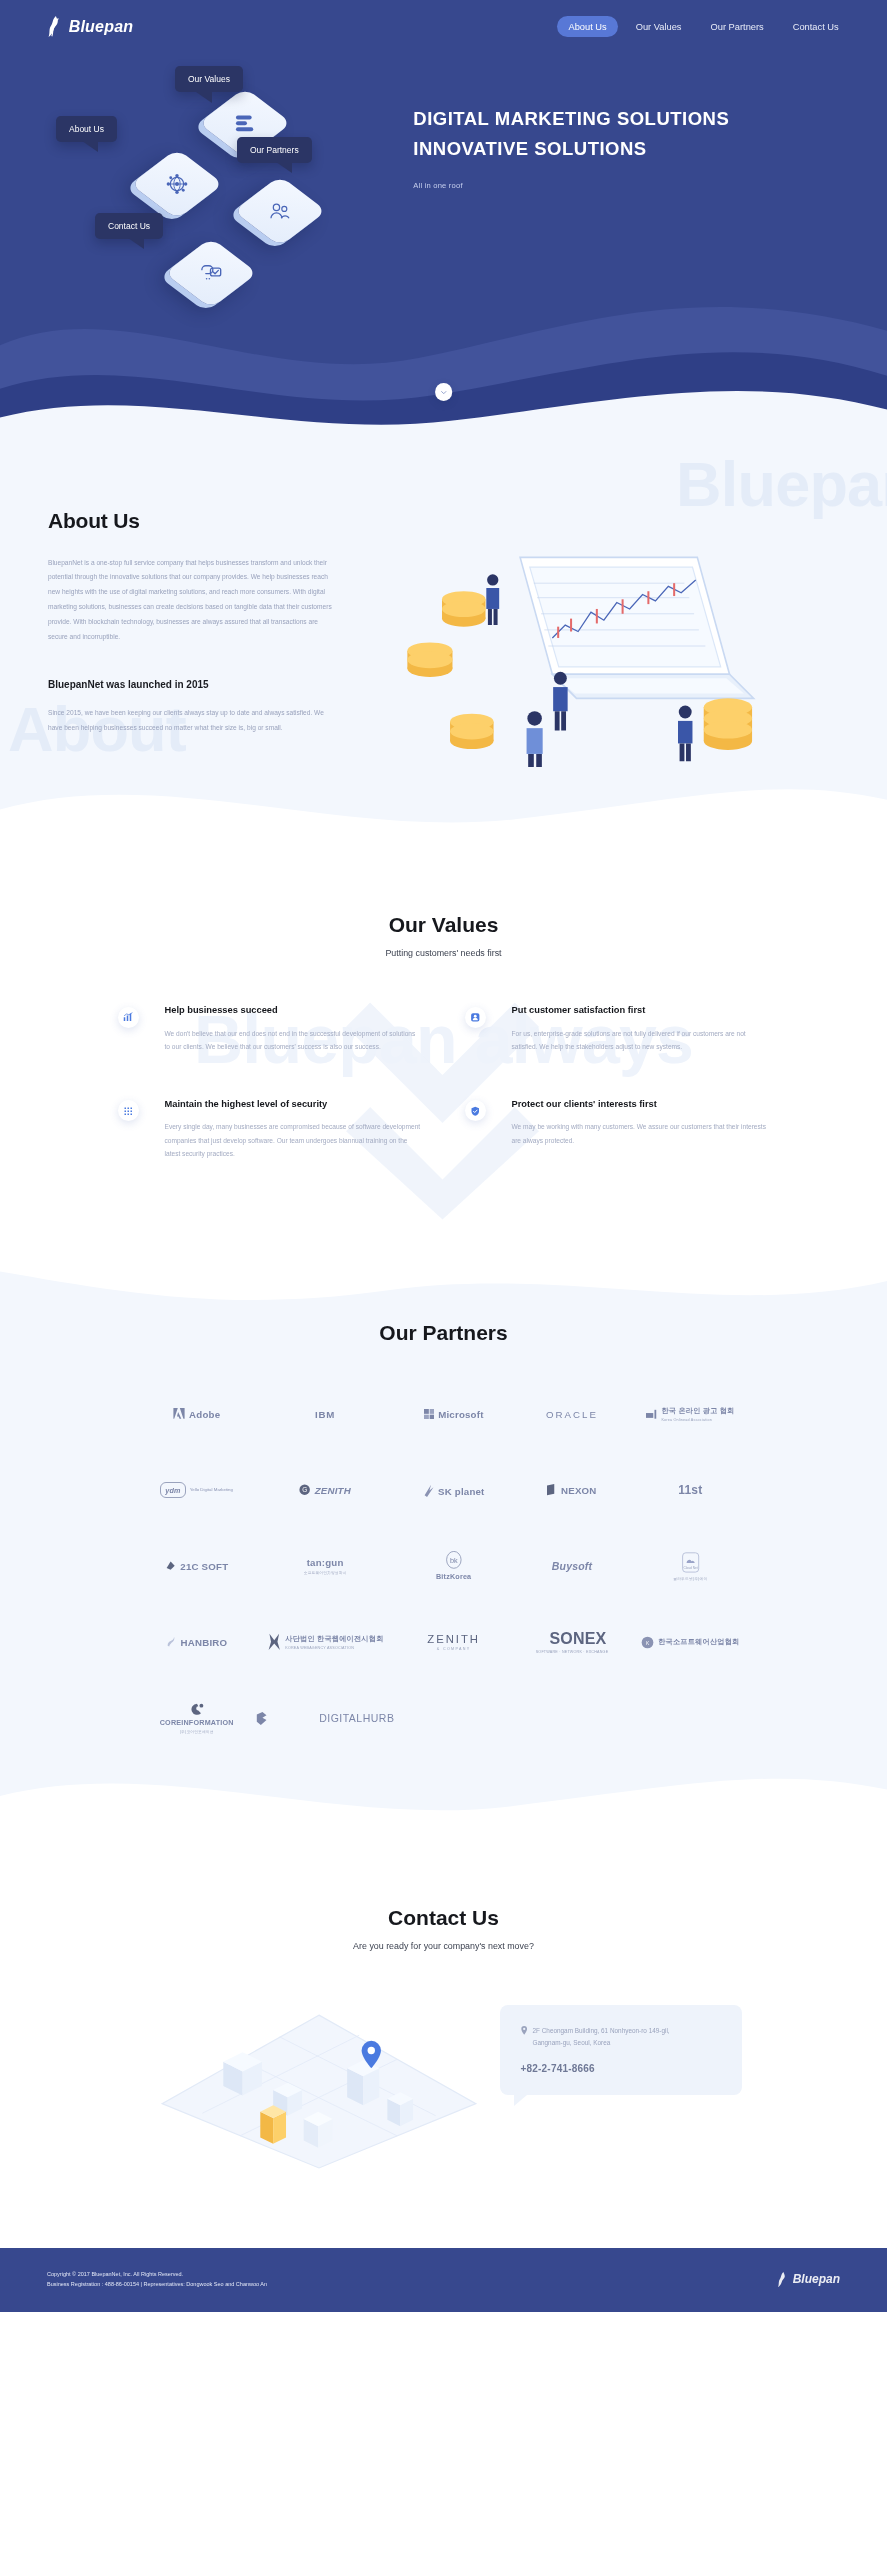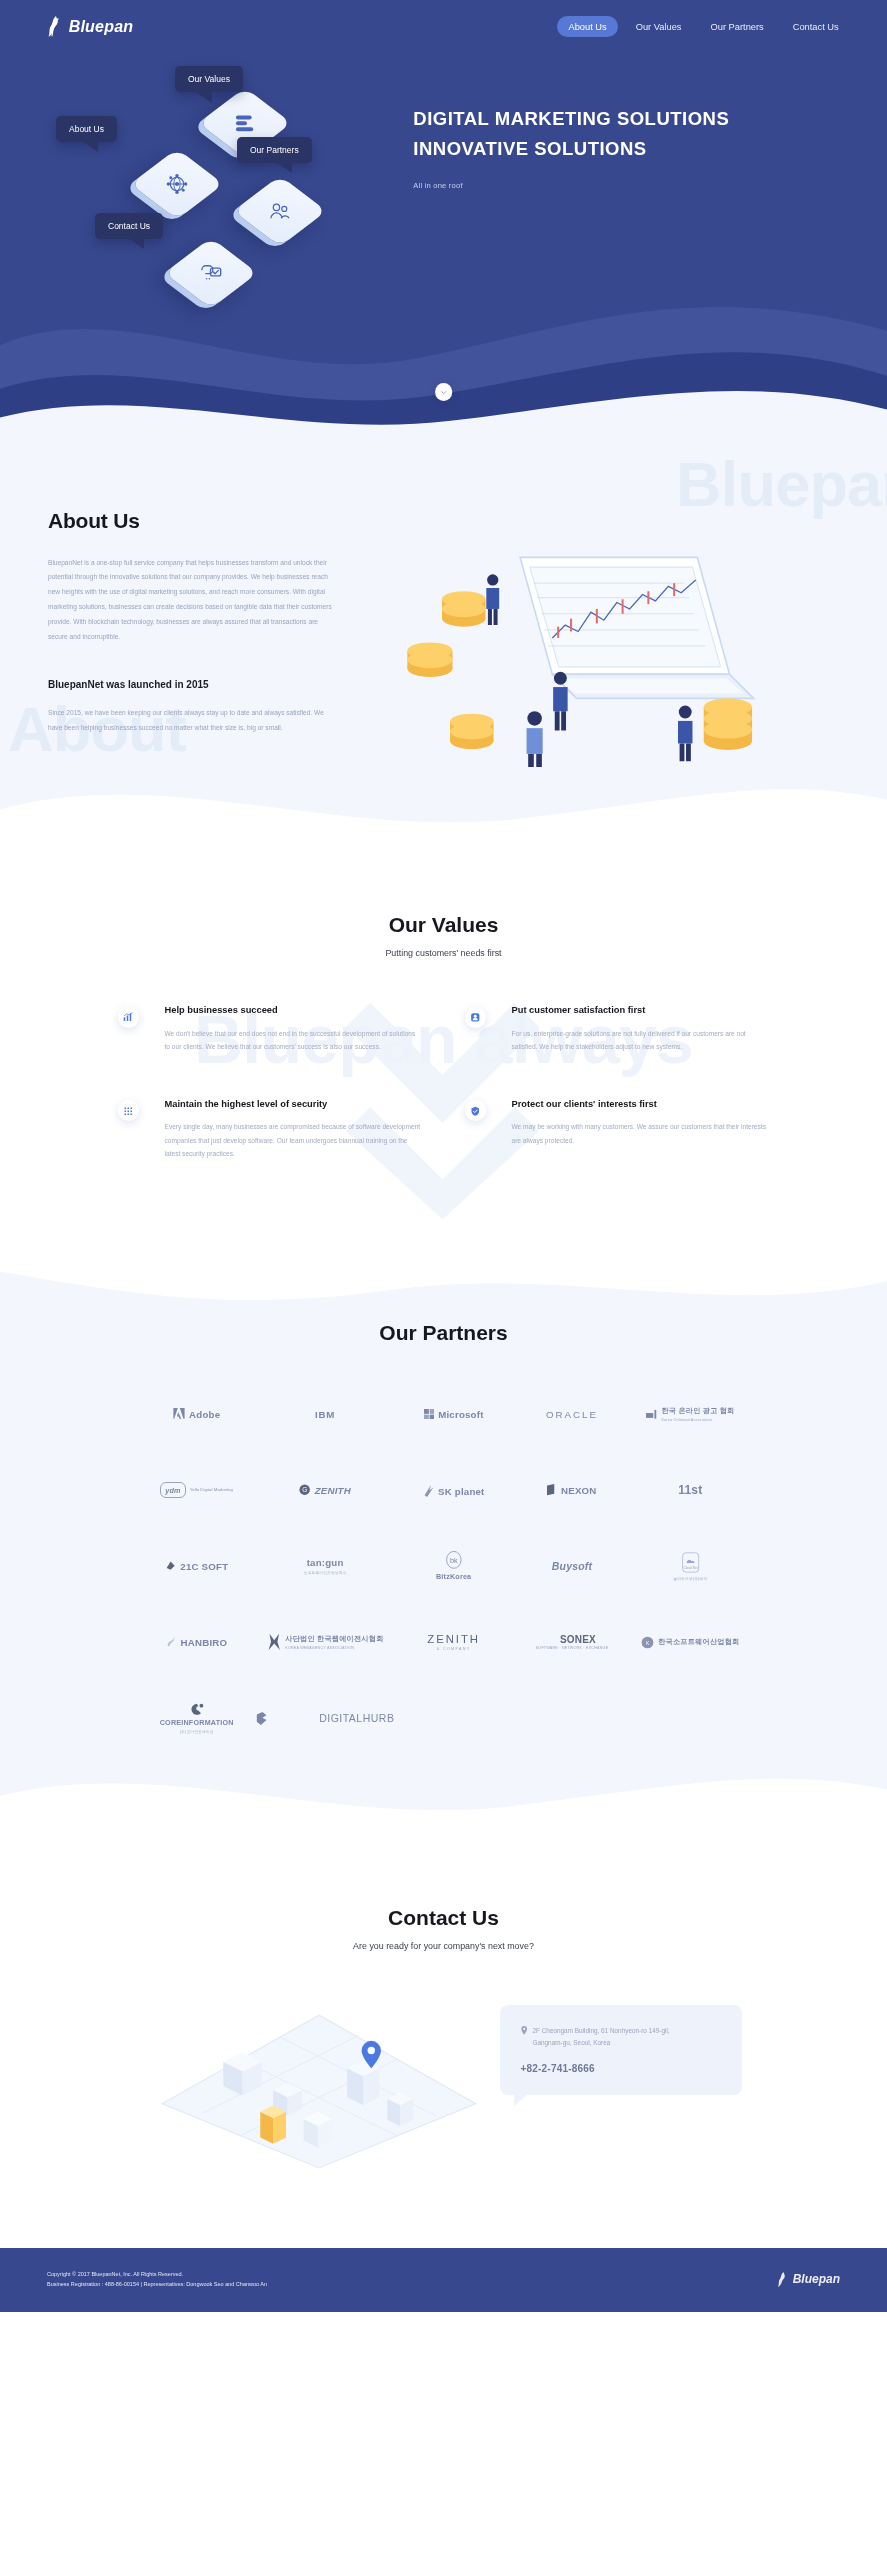--- a/index.html
+++ b/index.html
@@ -614,21 +614,21 @@
 
       <div class="logo-cell">
         <div class="logo-stack">
           <span class="logo-txt lt" style="font-size:11.3px;color:#5c6580;">ZENITH</span>
           <span class="logo-cap" style="letter-spacing:1.3px;">&amp; COMPANY</span>
         </div>
       </div>
 
       <div class="logo-cell">
         <div class="logo-stack">
-          <span class="logo-txt" style="font-size:10px;color:#5c6580;padding-left:12px;">SONEX</span>
+          <span class="logo-txt" style="font-size:16px;color:#5c6580;padding-left:12px;">SONEX</span>
           <span class="logo-cap">SOFTWARE · NETWORK · EXCHANGE</span>
         </div>
       </div>
 
       <div class="logo-cell">
         <div class="logo-wrap">
           <svg width="13" height="13" viewBox="0 0 16 16">
             <circle cx="8" cy="8" r="7.2" fill="#8a93b3"></circle>
             <text x="8" y="10.6" font-size="6" fill="#ffffff" text-anchor="middle" font-family="Liberation Sans">K</text>
           </svg>

